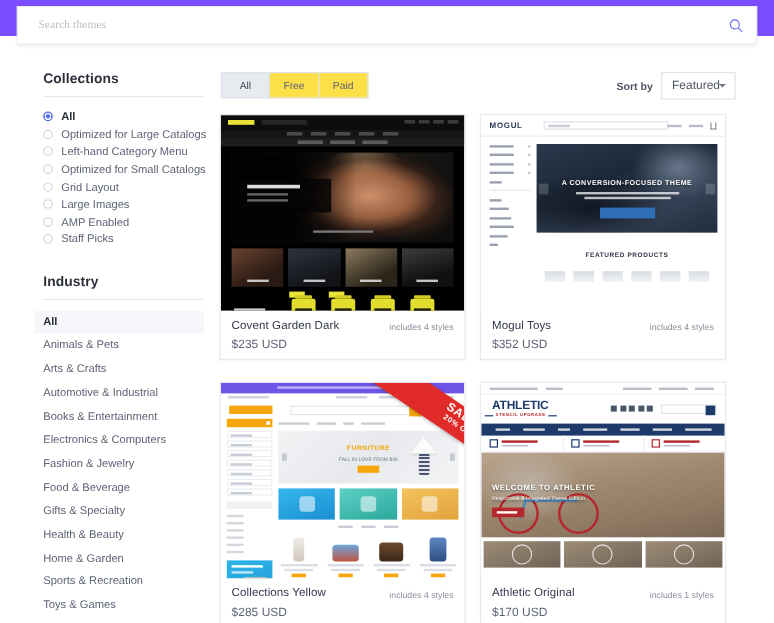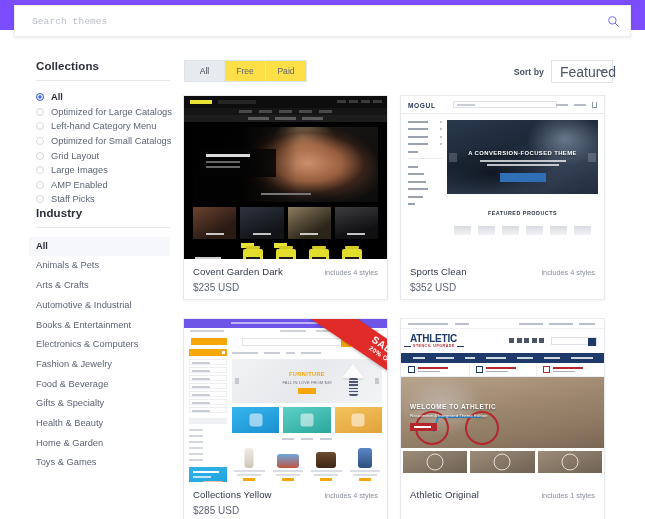--- a/index.html
+++ b/index.html
@@ -22,21 +22,21 @@
     position: absolute; left: 14px; top: 5px; width: 617px; height: 32px;
     background: #ffffff;
     border: 1px solid #eceef2;
     box-shadow: 0 1px 3px rgba(20,25,60,.10);
     display: flex; align-items: center;
     z-index: 5;
   }
   .search-input {
     flex: 1 1 auto; height: 30px;
     border: none; outline: none; background: transparent;
-    font-family: Liberation Mono, monospace;
+    font-family: Liberation Serif, serif;
     font-size: 9.5px; color: #5b6374;
     padding: 0 10px 0 17px; letter-spacing: .1px;
   }
   .search-input::placeholder { color: #b9bdc7; }
   .search-btn {
     width: 34px; height: 30px; border: none; background: transparent;
     display: flex; align-items: center; justify-content: center;
     cursor: pointer; padding: 0;
   }
   .search-btn svg { display: block; }
@@ -62,21 +62,21 @@
     border: 1px solid #d3d7e0; background: #fff;
     flex: 0 0 auto;
   }
   .radio-item.selected .radio-dot {
     background: #4b6df7; border-color: #4b6df7;
     box-shadow: inset 0 0 0 1.2px #fff;
   }
   .radio-label { font-size: 9.3px; color: #5d6475; white-space: nowrap; }
   .radio-item.selected .radio-label { color: #2b2f3a; font-weight: bold; }
 
-  .industry-wrap { }
+  .industry-wrap { margin-top: 22px; }
   .ind-list { list-style: none; }
   .ind-item {
     font-size: 9.3px; color: #5d6475;
     height: 19.7px; line-height: 19.7px;
     padding-left: 7px; margin-left: -7px;
     width: 141px; cursor: pointer; white-space: nowrap;
   }
   .ind-item.selected {
     background: #f6f7fa; color: #2b2f3a; font-weight: bold;
   }
@@ -96,21 +96,21 @@
 
   .sortwrap {
     position: absolute; right: 0; top: 0; display: flex; align-items: center; gap: 7px;
   }
   .sort-label { font-size: 8.8px; color: #4d5464; font-weight: bold; }
   .sort-select {
     position: relative; height: 23px; width: 62px;
     border: 1px solid #dfe3ea; background: #fff;
     display: flex; align-items: center; cursor: pointer;
   }
-  .sort-value { font-size: 14px; color: #4d5464; padding-left: 8px; }
+  .sort-value { font-size: 10px; color: #4d5464; padding-left: 8px; }
   .sort-caret {
     position: absolute; right: 7px; top: 50%;
     width: 0; height: 0; margin-top: -1.5px;
     border-left: 3px solid transparent; border-right: 3px solid transparent;
     border-top: 3.4px solid #70788a;
   }
 
   
   .grid {
     position: absolute; left: 183px; top: 55px;
@@ -526,20 +526,21 @@
           <li class="ind-item">Animals &amp; Pets</li>
           <li class="ind-item">Arts &amp; Crafts</li>
           <li class="ind-item">Automotive &amp; Industrial</li>
           <li class="ind-item">Books &amp; Entertainment</li>
           <li class="ind-item">Electronics &amp; Computers</li>
           <li class="ind-item">Fashion &amp; Jewelry</li>
           <li class="ind-item">Food &amp; Beverage</li>
           <li class="ind-item">Gifts &amp; Specialty</li>
           <li class="ind-item">Health &amp; Beauty</li>
           <li class="ind-item">Home &amp; Garden</li>
+          <li class="ind-item">Sports &amp; Recreation</li>
           <li class="ind-item">Toys &amp; Games</li>
         </ul>
       </div>
     </div>
 
     <div class="toolbar">
       <div class="segmented">
         <button class="seg-btn active">All</button>
         <button class="seg-btn">Free</button>
         <button class="seg-btn">Paid</button>
@@ -710,21 +711,21 @@
                     <span></span>
                     <span></span>
                     <span></span>
                     <span></span>
                 </div>
               </div>
             </div>
           </div>
         </div>
         <div class="card-foot">
-          <div class="card-title">Sports Clean</div>
+          <div class="card-title">Mogul Toys</div>
           <div class="card-price">$352 USD</div>
           <div class="card-styles">includes 4 styles</div>
         </div>
       </div>
 
       <div class="card">
         <div class="shot">
           <div class="smk">
             <div class="smk-top">
                 <i></i>
@@ -905,19 +906,20 @@
             </div>
             <div class="ath-row">
               <div></div>
                 <div></div>
                 <div></div>
             </div>
           </div>
         </div>
         <div class="card-foot">
           <div class="card-title">Athletic Original</div>
+          <div class="card-price">$170 USD</div>
           <div class="card-styles">includes 1 styles</div>
         </div>
       </div>
 
     </div>
   </div>
 </div>
 
 </body></html>

